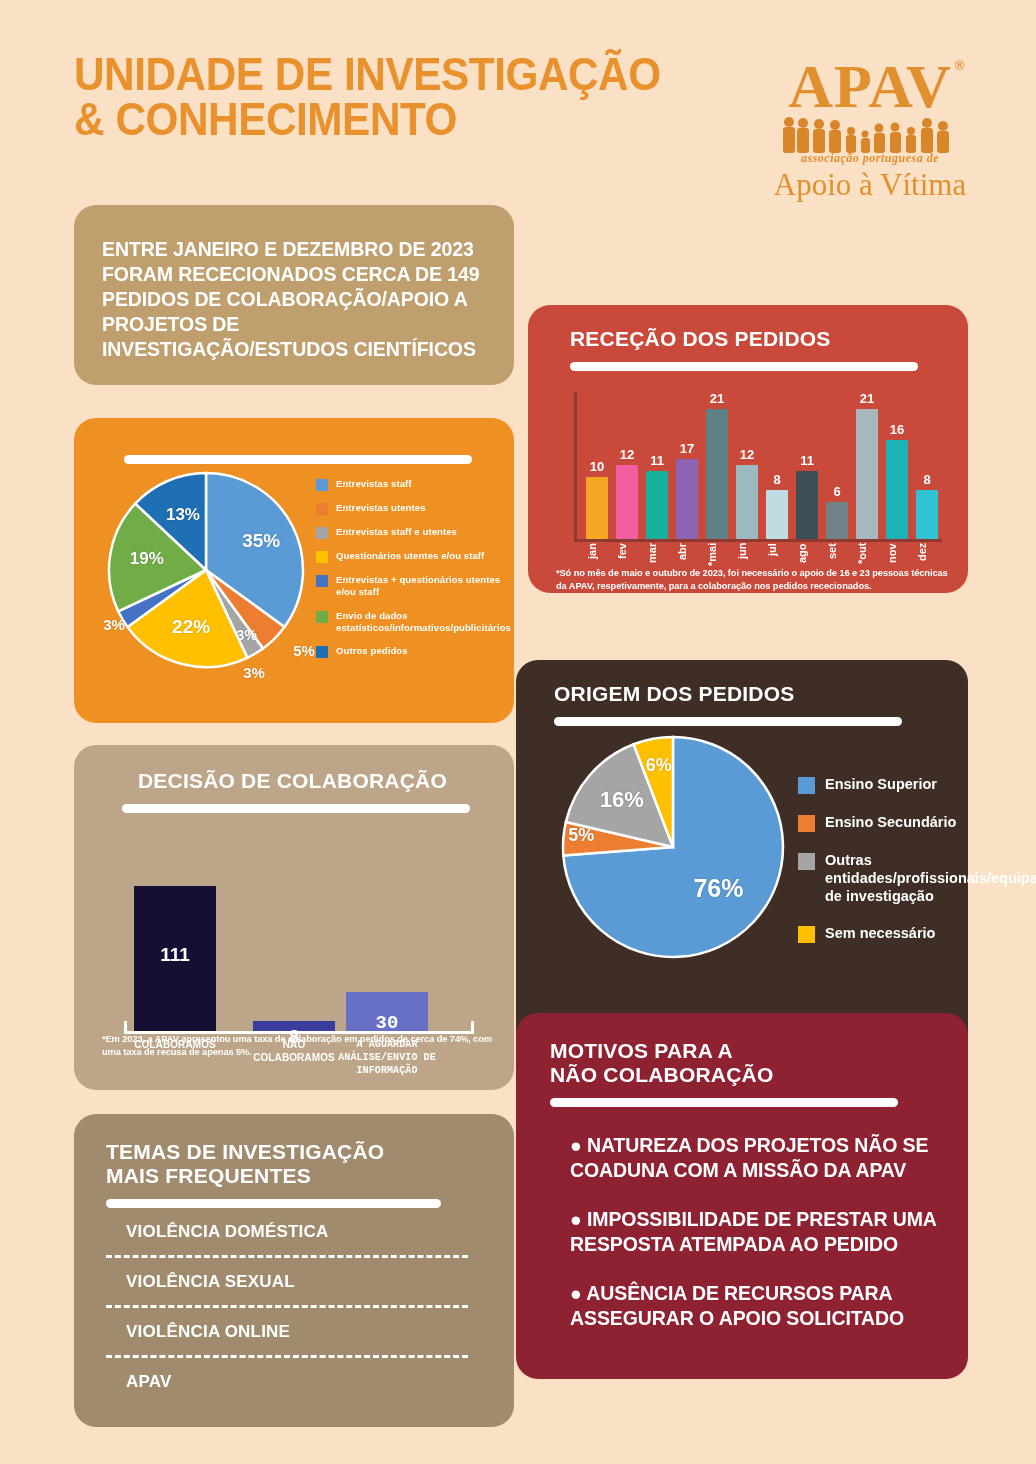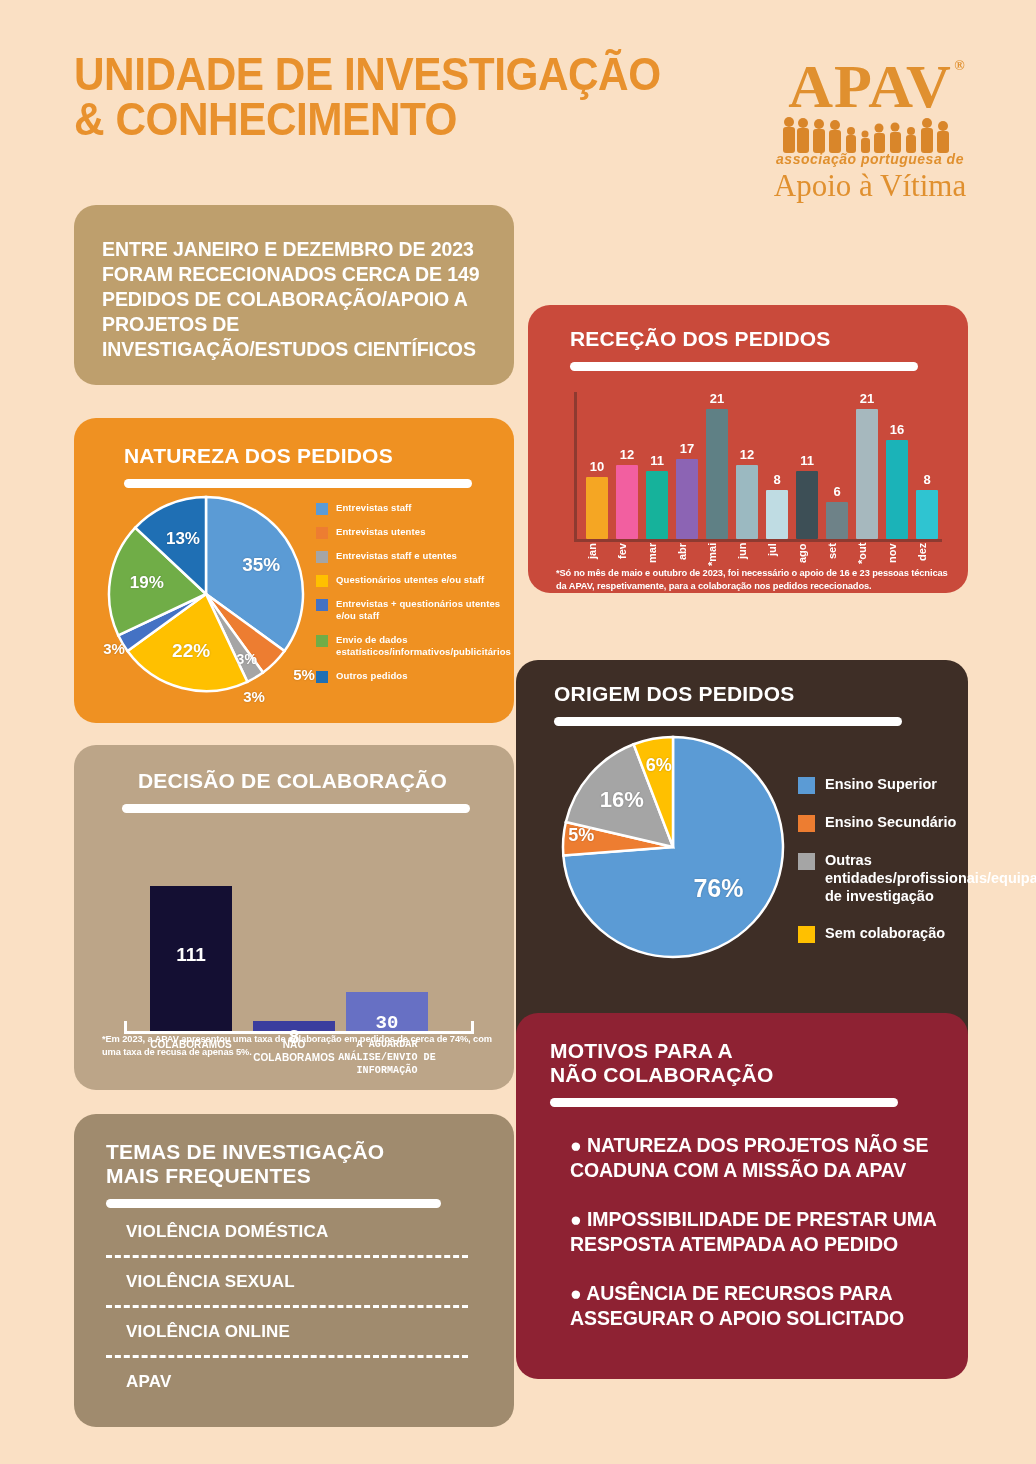--- a/index.html
+++ b/index.html
@@ -19,22 +19,22 @@
     text-transform:uppercase;
     transform:scaleX(0.92);transform-origin:left top;
   }
   .title .l2{display:block;}
 
   .logo{position:absolute;left:770px;top:55px;width:200px;height:170px;text-align:center;}
   .logo-apav{color:#E0902F;font-family:"Liberation Serif",serif;font-weight:bold;
     font-size:62px;line-height:1;letter-spacing:1px;position:relative;display:inline-block;}
   .logo-apav .reg{font-size:14px;position:absolute;top:4px;right:-14px;}
   .logo-figs{height:40px;margin-top:-2px;}
-  .logo-assoc{color:#E0902F;font-family:Liberation Sans, sans-serif;font-style:italic;
-    font-weight:bold;font-size:14px;letter-spacing:0.5px;margin-top:-4px;}
+  .logo-assoc{color:#E0902F;font-family:Liberation Serif, serif;font-style:italic;
+    font-weight:bold;font-size:12px;letter-spacing:0.5px;margin-top:-4px;}
   .logo-apoio{color:#E0902F;font-family:"Liberation Serif",serif;font-size:31px;margin-top:1px;}
 
   
   .panel{position:absolute;border-radius:22px;box-sizing:border-box;}
   .panel h2{margin:0;color:#fff;font-weight:bold;letter-spacing:0.2px;
     font-size:21px;line-height:1.15;text-transform:uppercase;}
   .rule{height:9px;background:#fff;border-radius:6px;margin-top:11px;}
 
   
   #intro{left:74px;top:205px;width:440px;height:180px;background:#BE9F6D;padding:32px 28px;}
@@ -239,21 +239,20 @@
           <div class="val">8</div>
           <div class="bar" style="height:49px;background:#2FC4D1"></div>
           <div class="mlab">dez</div>
         </div>
       </div>
 
     <p class="note">*Só no mês de maio e outubro de 2023, foi necessário o apoio de 16 e 23 pessoas técnicas da APAV, respetivamente, para a colaboração nos pedidos rececionados.</p>
   </div>
 
   <div class="panel" id="natureza">
-    <h2>NATUREZA DOS PEDIDOS</h2>
     <div class="rule"></div>
 
     <div class="nat-body">
       <div class="nat-pie-wrap" id="natureza-pie"><svg width="200" height="200" viewBox="0 0 200 200">
             <path d="M100,100 L100,3 A97,97 0 0 1 178.4746484543699,157.01516947236988 Z" fill="#5B9BD5" stroke="#ffffff" stroke-width="2.5"></path>
             <path d="M100,100 L178.4746484543699,157.01516947236988 A97,97 0 0 1 157.0151694723699,178.47464845436988 Z" fill="#ED7D31" stroke="#ffffff" stroke-width="2.5"></path>
             <path d="M100,100 L157.0151694723699,178.47464845436988 A97,97 0 0 1 141.30059128181205,187.7682240892039 Z" fill="#A5A5A5" stroke="#ffffff" stroke-width="2.5"></path>
             <path d="M100,100 L141.30059128181205,187.7682240892039 A97,97 0 0 1 21.5253515456301,157.0151694723699 Z" fill="#FFC000" stroke="#ffffff" stroke-width="2.5"></path>
             <path d="M100,100 L21.5253515456301,157.0151694723699 A97,97 0 0 1 12.231775910796102,141.30059128181205 Z" fill="#4472C4" stroke="#ffffff" stroke-width="2.5"></path>
             <path d="M100,100 L12.231775910796102,141.30059128181205 A97,97 0 0 1 29.290043140123117,33.59893072491717 Z" fill="#70AD47" stroke="#ffffff" stroke-width="2.5"></path>
@@ -311,35 +310,35 @@
           <div class="org-item">
             <span class="org-sw" style="background:#ED7D31"></span>
             <span class="org-tx">Ensino Secundário</span>
           </div>
           <div class="org-item">
             <span class="org-sw" style="background:#A5A5A5"></span>
             <span class="org-tx">Outras entidades/profissionais/equipas de investigação</span>
           </div>
           <div class="org-item">
             <span class="org-sw" style="background:#FFC000"></span>
-            <span class="org-tx">Sem colaboração</span>
+            <span class="org-tx">Sem necessário</span>
           </div>
         </div>
     </div>
   </div>
 
   <div class="panel" id="decisao">
     <h2>DECISÃO DE COLABORAÇÃO</h2>
     <div class="rule"></div>
 
     <div class="dec" id="decisao-bars">
       <div class="tick-l"></div>
       <div class="baseline"></div>
       <div class="tick-r"></div>
-    <div class="dcol" style="left: 52px; width: 82px;">
+    <div class="dcol" style="left: 36px; width: 82px;">
           <div class="dbar" style="height:145px;width:82px;background:#140F33"></div>
           <div class="dval" style="width:82px;bottom:0;left:0;top:113px">111</div>
           <div class="dlab" style="width:100px;left:-9px">COLABORAMOS</div>
         </div>
         <div class="dcol" style="left: 155px; width: 82px;">
           <div class="dbar" style="height:10px;width:82px;background:#3B3D9E"></div>
           <div class="dval" style="width:82px;bottom:0;left:0;top:195px">8</div>
           <div class="dlab" style="width:100px;left:-9px">NÃO COLABORAMOS</div>
         </div>
         <div class="dcol" style="left: 248px; width: 82px; font-family: Liberation Mono, monospace;">

